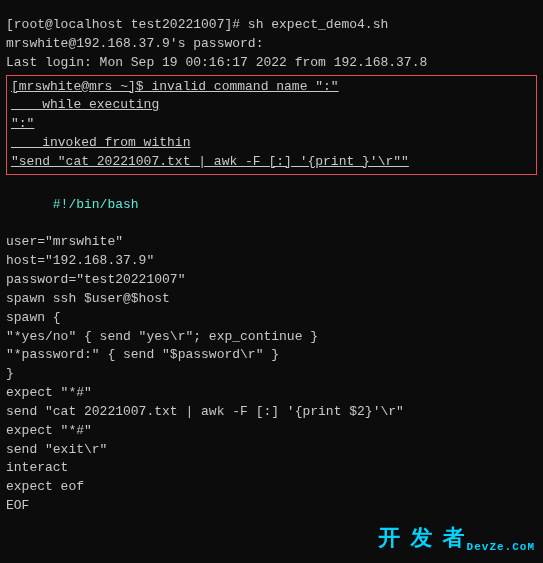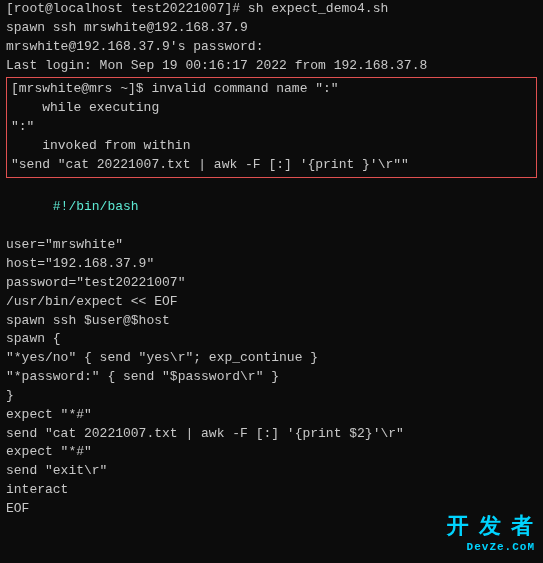--- a/index.html
+++ b/index.html
@@ -9,48 +9,48 @@
       background-color: #0c0c0c;
       font-family: 'Courier New', Courier, monospace;
       font-size: 13px;
       color: #c8c8c8;
       overflow: hidden;
     }
     .terminal {
       width: 543px;
       height: 563px;
       background: #0c0c0c;
-      padding: 0 6px;
+      padding: 16px 6px;
       position: relative;
     }
     .line {
       line-height: 1.45;
       white-space: pre;
     }
     .prompt {
       color: #c8c8c8;
     }
     .error-box {
       border: 1.5px solid #e05050;
       margin: 2px 0;
       padding: 2px 4px;
       background: #0c0c0c;
+      text-decoration: underline;
     }
     .error-text {
       color: #c8c8c8;
     }
     .script-section {
       margin-top: 2px;
     }
     .watermark {
       position: absolute;
       bottom: 10px;
       right: 8px;
       display: flex;
-      flex-direction: column;
       align-items: flex-end;
     }
     .watermark-top {
       color: #00d4ff;
       font-size: 22px;
       font-weight: bold;
       font-family: 'Microsoft YaHei', sans-serif;
       letter-spacing: 2px;
     }
     .watermark-bottom {
@@ -59,51 +59,50 @@
       font-weight: bold;
       letter-spacing: 1px;
     }
   </style>
 </head>
 <body>
 
 <div class="terminal">
 
   <div class="line prompt">[root@localhost test20221007]# sh expect_demo4.sh</div>
-  <div class="line">spawn ssh mrswhite@192.168.37.9</div>
   <div class="line">mrswhite@192.168.37.9's password:</div>
   <div class="line">Last login: Mon Sep 19 00:16:17 2022 from 192.168.37.8</div>
 
   <div class="error-box">
     <div class="line error-text">[mrswhite@mrs ~]$ invalid command name ":"</div>
     <div class="line error-text">    while executing</div>
     <div class="line error-text">":"</div>
     <div class="line error-text">    invoked from within</div>
     <div class="line error-text">"send "cat 20221007.txt | awk -F [:] '{print }'\r""</div>
   </div>
 
 
   <div class="script-section">
     <div class="line">
       <span style="color:#5eead4;">#!/bin/bash</span>
     </div>
     <div class="line">user="mrswhite"</div>
     <div class="line">host="192.168.37.9"</div>
     <div class="line">password="test20221007"</div>
-    <div class="line">/usr/bin/expect &lt;&lt; EOF</div>
     <div class="line">spawn ssh $user@$host</div>
     <div class="line">spawn {</div>
     <div class="line">"*yes/no" { send "yes\r"; exp_continue }</div>
     <div class="line">"*password:" { send "$password\r" }</div>
     <div class="line">}</div>
     <div class="line">expect "*#"</div>
     <div class="line">send "cat 20221007.txt | awk -F [:] '{print $2}'\r"</div>
     <div class="line">expect "*#"</div>
     <div class="line">send "exit\r"</div>
     <div class="line">interact</div>
+    <div class="line">expect eof</div>
     <div class="line">EOF</div>
   </div>
 
   <div class="watermark">
     <div class="watermark-top">开 发 者</div>
     <div class="watermark-bottom">DevZe.CoM</div>
   </div>
 
 </div>
 

